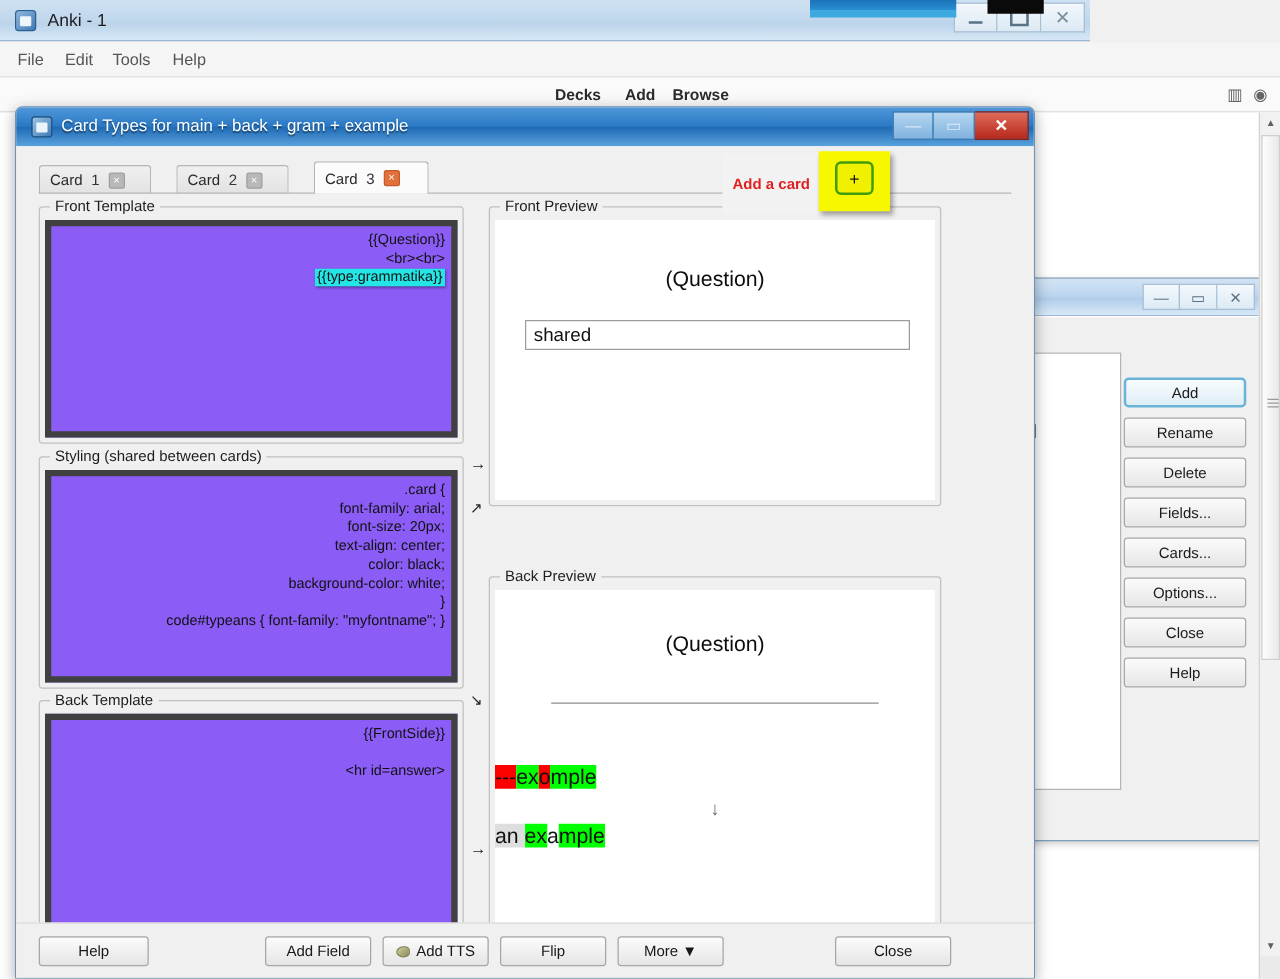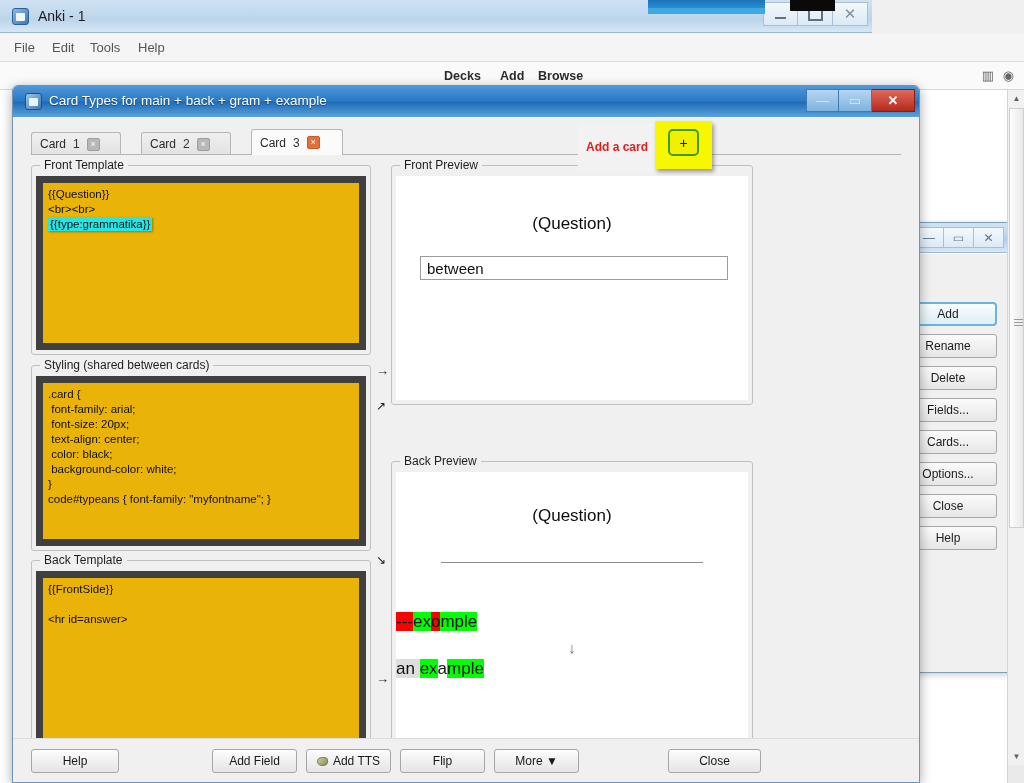--- a/index.html
+++ b/index.html
@@ -157,21 +157,21 @@
     display: flex; align-items: center; justify-content: center;
     font-family: "Liberation Sans", sans-serif;
   }
   .bg-btn.primary {
     border: 2px solid #6ab4d8; border-radius: 4px;
     background: linear-gradient(180deg,#f8fcfe,#dfeef6);
   }
 
   
   .dlg {
-    position: absolute; left: 12px; top: 85px; width: 908px; height: 698px;
+    position: absolute; left: 12px; top: 85px; width: 816px; height: 698px;
     background: #f0f0f0;
     border: 1px solid #6f93b5;
     border-radius: 6px 6px 0 0;
     box-shadow: 0 3px 12px rgba(0,0,0,.35);
   }
   .dlg-titlebar {
     position: absolute; left: 0; top: 0; right: 0; height: 31px;
     background: linear-gradient(180deg,#4f97d8 0%, #2a79c4 48%, #1f6bb5 52%, #5aa2dd 100%);
     border-radius: 5px 5px 0 0;
   }
@@ -248,25 +248,25 @@
     background: transparent;
   }
   .group > .legend {
     position: absolute; top: -8px; left: 8px;
     background: #f0f0f0; padding: 0 4px;
     font-size: 12px; color: #1e1e1e;
     white-space: nowrap;
   }
   .textarea {
     position: absolute; left: 4px; top: 10px; right: 4px; bottom: 4px;
-    background: #eab308; border: 7px solid #404040;
+    background: #8b5cf6; border: 5px solid #404040;
     font-family: "Liberation Sans", sans-serif;
     font-size: 11.5px; color: #111;
     padding: 4px 5px;
-    white-space: pre; overflow: hidden; line-height: 15px;
+    white-space: pre; overflow: hidden; line-height: 15px; text-align: right;
   }
   .hl-cyan {
     background: #25e6e6;
     box-shadow: 1px 1px 2px rgba(0,0,0,.35);
     padding: 1px 2px;
   }
 
   
   .pane-arrow {
     position: absolute; color: #222; font-size: 13px; line-height: 1;
@@ -493,21 +493,21 @@
         <div class="textarea">{{FrontSide}}
 
 &lt;hr id=answer&gt;</div>
       </div>
       <div class="pane-arrow" style="left:363px; top:555px;">→</div>
 
       <div class="group" style="left:378px; top:48px; width:362px; height:240px;">
         <div class="legend">Front Preview</div>
         <div class="preview-inner">
           <div class="q-text">(Question)</div>
-          <div class="type-input">between</div>
+          <div class="type-input">shared</div>
         </div>
       </div>
 
       <div class="group" style="left:378px; top:344px; width:362px; height:295px;">
         <div class="legend">Back Preview</div>
         <div class="preview-inner">
           <div class="ans-q">(Question)</div>
           <div class="ans-hr"></div>
           <div class="diff-row" style="top:140px;"><span class="bad">---</span><span class="good">ex</span><span class="bad">o</span><span class="good">mple</span></div>
           <div class="diff-arrow" style="top:168px;">↓</div>

